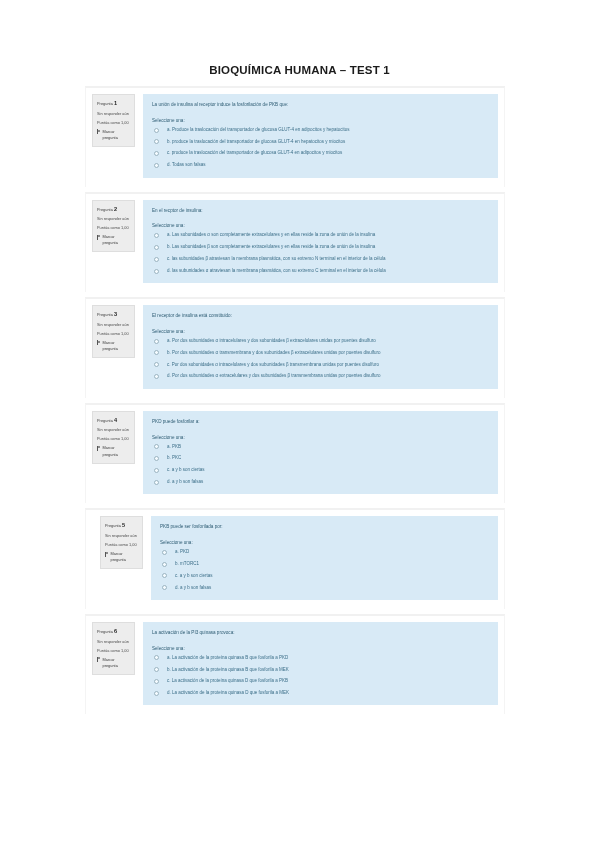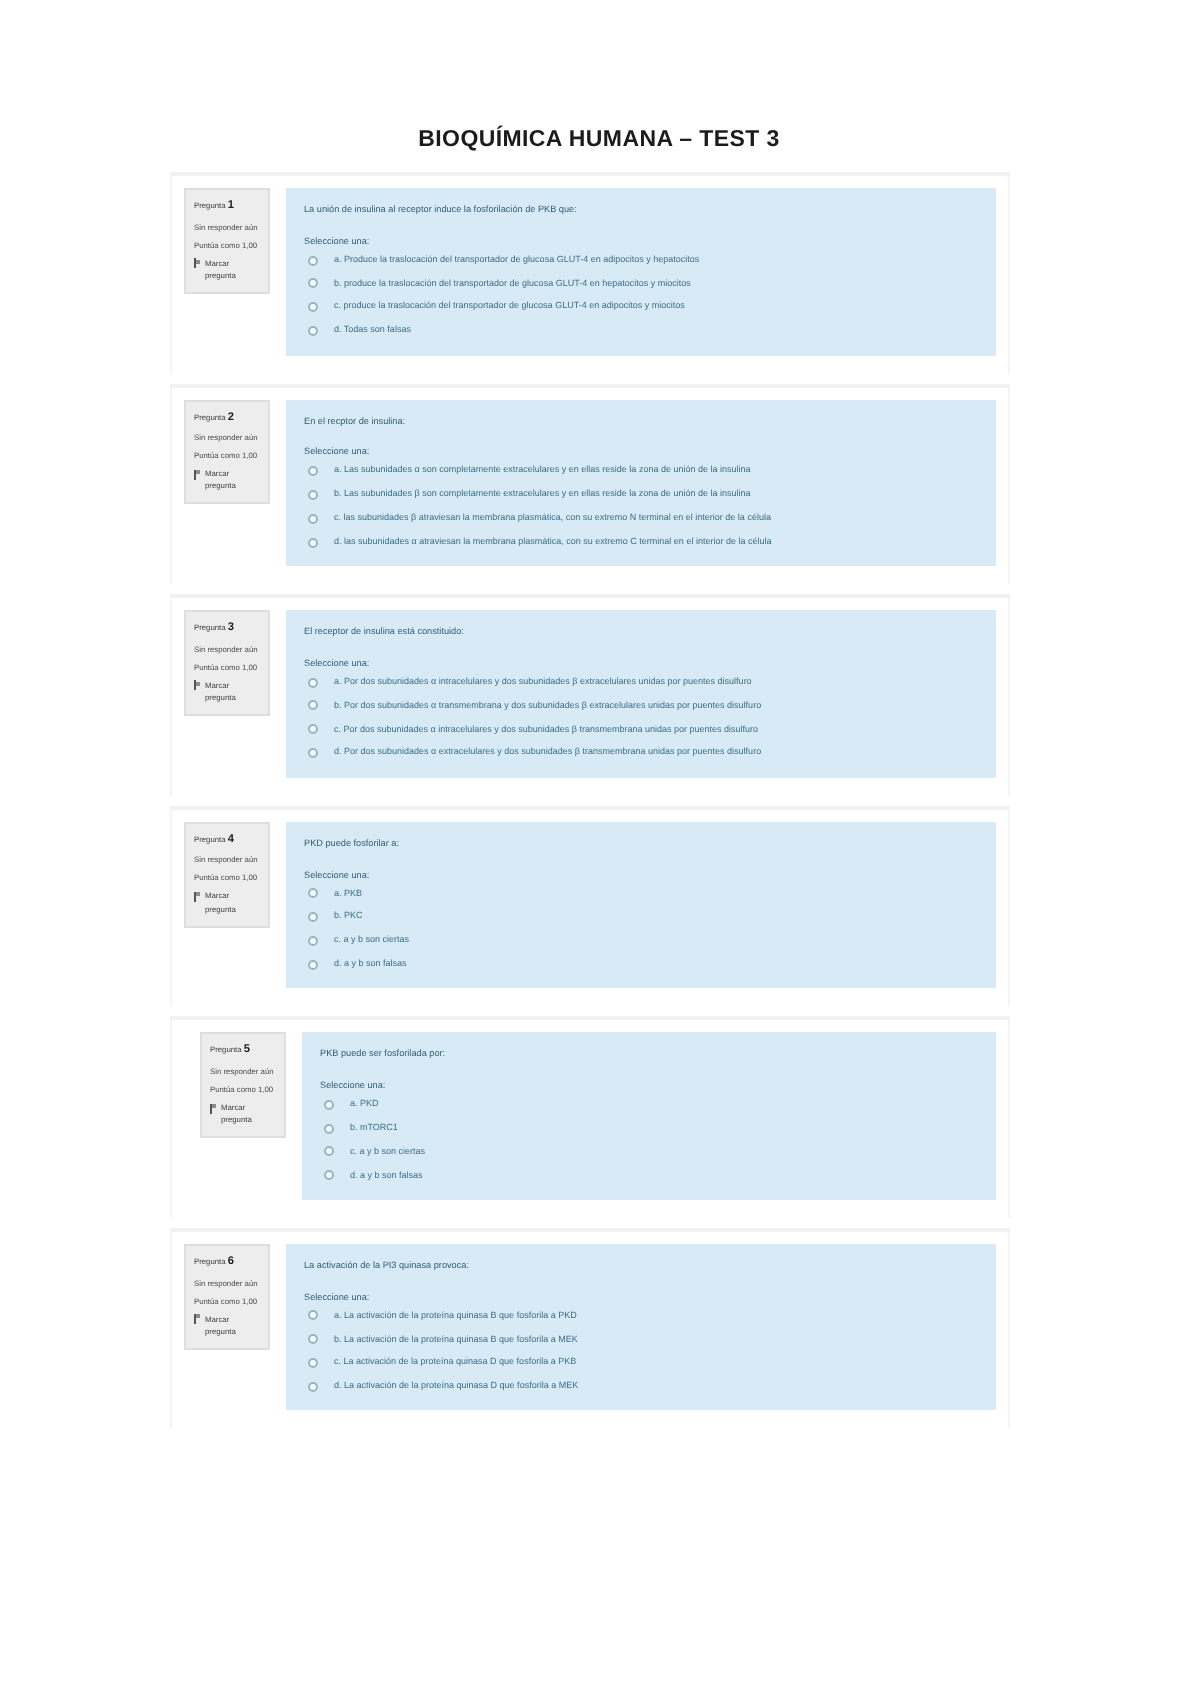--- a/index.html
+++ b/index.html
@@ -158,21 +158,21 @@
     font-size: 4.5px;
     color: #3b6e88;
     line-height: 1.4;
   }
 </style>
 </head>
 <body>
 
 <div class="page">
 
-  <div class="doc-title">BIOQUÍMICA HUMANA – TEST 3</div>
+  <div class="doc-title">BIOQUÍMICA HUMANA – TEST 1</div>
 
   <div class="quiz-area">
       <div class="question-card">
         <div class="q-sidebar">
           <div class="q-number-line"><span>Pregunta</span> <span class="qnum">1</span></div>
           <div class="q-state">Sin responder aún</div>
           <div class="q-grade">Puntúa como 1,00</div>
           <div class="q-flag">
             <span class="flag-icon"></span>
             <span>Marcar pregunta</span>

